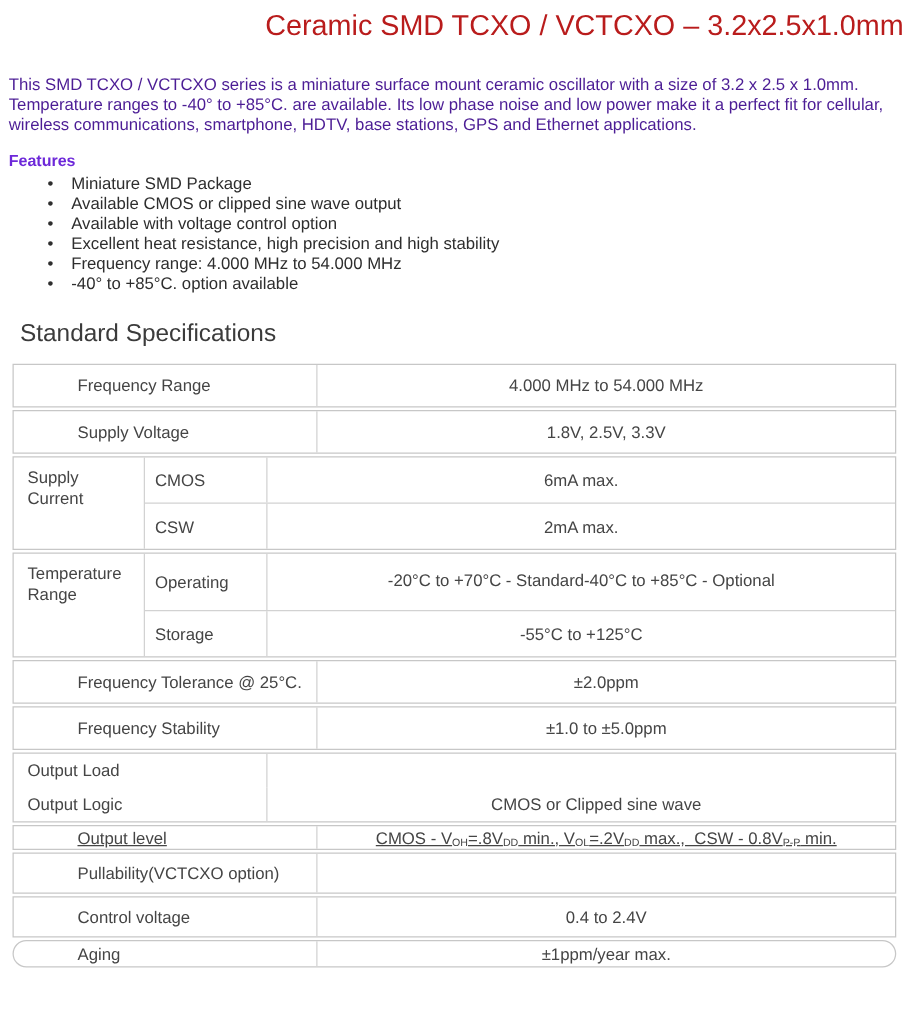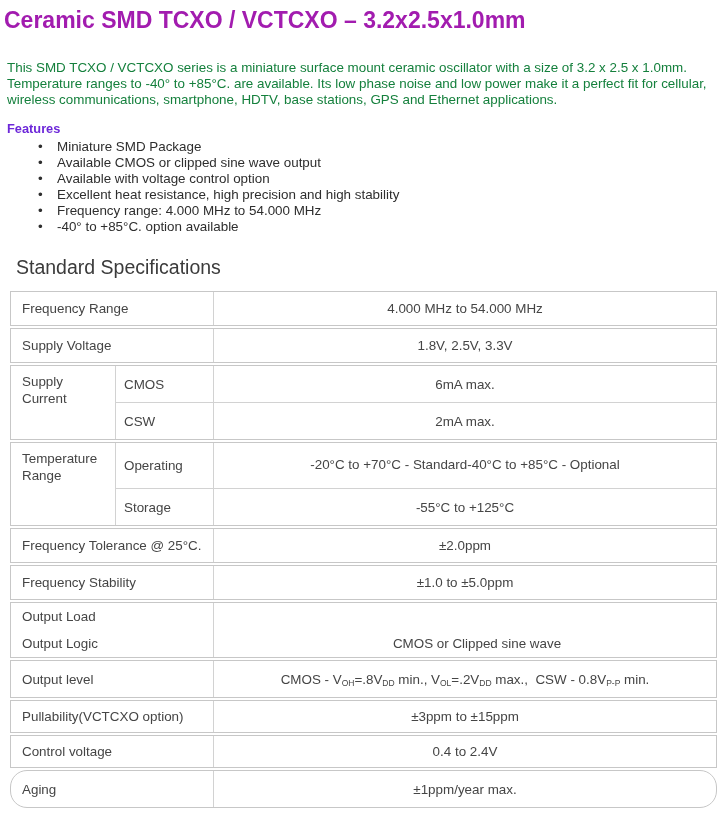--- a/index.html
+++ b/index.html
@@ -2,45 +2,45 @@
 <html><head>
 <meta charset="utf-8">
 <style>
   html,body{margin:0;padding:0;}
   body{
     width:727px;height:816px;background:#ffffff;overflow:hidden;
     font-family:"Liberation Sans", sans-serif;color:#303030;
     -webkit-font-smoothing:antialiased;
   }
   .page-title{
-    margin:7px 4px 0 4px;text-align:left;
-    font-size:23px;line-height:26px;font-weight:700;color:#a21caf;
+    margin:7px 4px 0 4px;text-align:right;
+    font-size:23px;line-height:26px;font-weight:400;color:#b91c1c;
   }
   .intro{
     margin:27px 5px 0 7px;
-    font-size:13.4px;line-height:16.2px;color:#15803d;
+    font-size:13.4px;line-height:16.2px;color:#4c1d95;
   }
   .features-heading{
     margin:13px 0 0 7px;font-size:12.8px;line-height:13px;
     font-weight:700;color:#6d28d9;
   }
   ul.features{
     margin:4px 0 0 0;padding:0 0 0 38px;list-style:none;
     font-size:13.4px;line-height:16.1px;color:#2e2e2e;
   }
   ul.features li{display:flex;}
   .blt{width:19px;flex:0 0 19px;}
   .specs-heading{
     margin:21px 0 0 16px;
     font-size:19.5px;line-height:22px;font-weight:400;color:#3b3b3b;
   }
   .spec-table{margin:13px 10px 0 10px;font-size:13.4px;color:#454545;}
   .sec{border:1px solid #c7c7c7;background:#fff;box-sizing:border-box;}
   .sec + .sec{margin-top:2px;}
-  .sec.simple{display:flex;}
+  .sec.simple{display:flex;padding-left:40px;}
   .sec.stacked{display:flex;flex-direction:column;}
   .sec.group{display:flex;}
   .lbl{
     width:203px;flex:0 0 203px;box-sizing:border-box;
     border-right:1px solid #d2d2d2;
     display:flex;align-items:center;padding-left:11px;
   }
   .val{
     flex:1;display:flex;align-items:center;justify-content:center;
     text-align:center;white-space:pre-wrap;
@@ -52,22 +52,22 @@
     padding:8px 4px 0 11px;line-height:16.5px;
   }
   .grows{flex:1;display:flex;flex-direction:column;}
   .grow{display:flex;}
   .grow.first{border-bottom:1px solid #d2d2d2;}
   .slbl{
     width:98px;flex:0 0 98px;box-sizing:border-box;
     border-right:1px solid #d2d2d2;
     display:flex;align-items:center;padding-left:8px;text-align:right;
   }
-  .h27{height:27px;}.h33{height:33px;}.h34{height:38px;border-radius:17px;}.h35{height:35px;}
-  .h36{height:36px;}.h38{height:38px;}.h45{height:45px;}
+  .h27{height:27px;}.h33{height:33px;}.h34{height:22px;border-radius:17px;}.h35{height:35px;}
+  .h36{height:36px;}.h38{height:20px;text-decoration:underline;}.h45{height:45px;}
   sub.vsub{font-size:8.5px;line-height:0;vertical-align:-2px;letter-spacing:0;}
 </style>
 </head>
 <body>
 
 <div class="page-title">Ceramic SMD TCXO / VCTCXO – 3.2x2.5x1.0mm</div>
 
 <div class="intro">This SMD TCXO / VCTCXO series is a miniature surface mount ceramic oscillator with a size of 3.2 x 2.5 x 1.0mm. Temperature ranges to -40° to +85°C. are available. Its low phase noise and low power make it a perfect fit for cellular, wireless communications, smartphone, HDTV, base stations, GPS and Ethernet applications.</div>
 
 <div class="features-heading">Features</div>
@@ -166,21 +166,20 @@
 
   <div class="sec simple h38">
     <div class="lbl">Output level</div>
     <div class="val">
       <span><span>CMOS - V</span><sub class="vsub">OH</sub><span>=.8V</span><sub class="vsub">DD</sub><span> min., V</span><sub class="vsub">OL</sub><span>=.2V</span><sub class="vsub">DD</sub><span> max.,  CSW - 0.8V</span><sub class="vsub">P-P</sub><span> min.</span></span>
     </div>
   </div>
 
   <div class="sec simple h33">
     <div class="lbl">Pullability(VCTCXO option)</div>
-    <div class="val">±3ppm to ±15ppm</div>
   </div>
 
   <div class="sec simple h33">
     <div class="lbl">Control voltage</div>
     <div class="val">0.4 to 2.4V</div>
   </div>
 
   <div class="sec simple h34">
     <div class="lbl">Aging</div>
     <div class="val">±1ppm/year max.</div>

